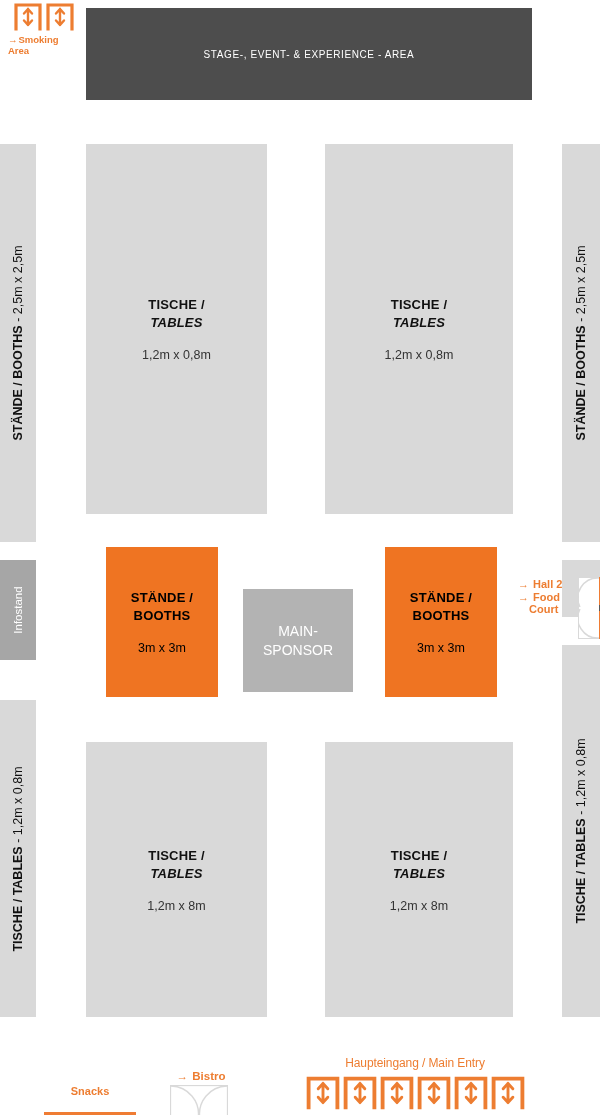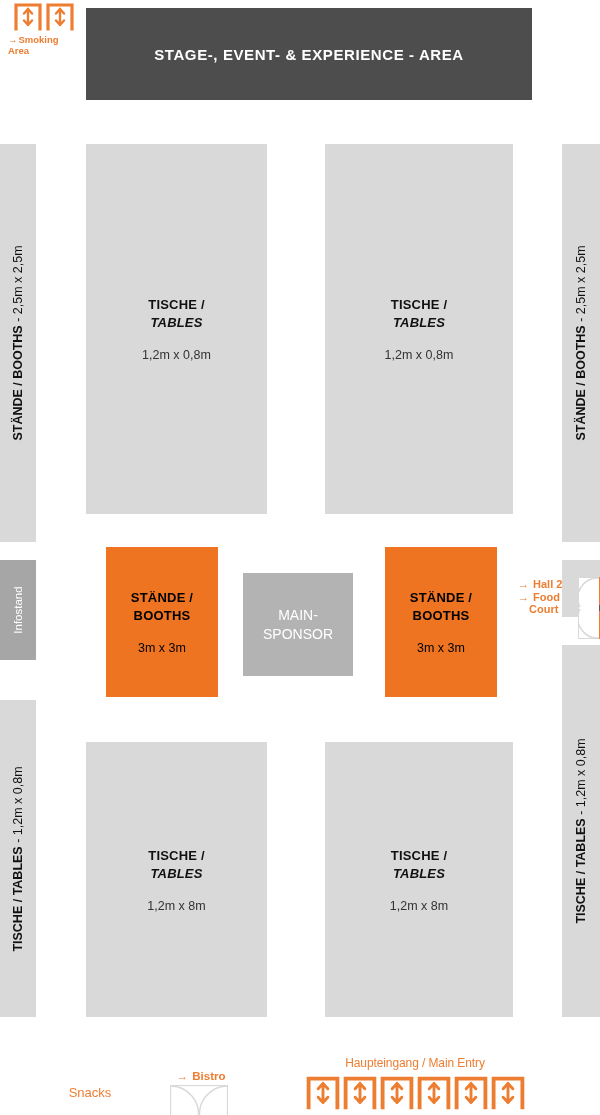--- a/index.html
+++ b/index.html
@@ -21,22 +21,22 @@
   .abs { position: absolute; }
 
   
   .stage {
     left: 86px; top: 8px; width: 446px; height: 92px;
     background: #4d4d4d;
     display: flex; align-items: center; justify-content: center;
   }
   .stage-label {
     color: #ffffff;
-    font-size: 15px;
-    font-weight: bold;
+    font-size: 10px;
+    font-weight: normal;
     letter-spacing: 0.6px;
     text-align: center;
   }
 
   
   .smoking {
     left: 8px; top: 2px; width: 72px; height: 56px;
   }
   .smoking-icons {
     display: flex; gap: 2px; justify-content: center;
@@ -78,21 +78,21 @@
   }
 
   
   .booth { background: #ef7422; }
   .booth .blk-t1, .booth .blk-t2 { color: #000000; }
   .booth .blk-dim { color: #000000; }
 
   
   .sponsor {
     background: #b3b3b3;
-    display: flex; align-items: center; justify-content: center;
+    display: flex; align-items: center; justify-content: center; margin-top: 16px;
   }
   .sponsor-label {
     color: #ffffff;
     font-size: 14px;
     line-height: 19px;
     text-align: center;
     font-weight: normal;
   }
 
   
@@ -135,21 +135,21 @@
   .entry { left: 300px; top: 1056px; width: 230px; }
   .entry-title {
     color: #ed7d31; font-size: 12px; font-weight: normal;
     text-align: center; letter-spacing: -0.1px; white-space: nowrap;
   }
   .entry-doors { display: flex; gap: 1px; margin-top: 5px; justify-content: center; }
 
   
   .snacks { left: 40px; top: 1085px; width: 100px; }
   .snacks-label {
-    color: #ed7d31; font-size: 13px; font-weight: normal;
+    color: #ed7d31; font-size: 11px; font-weight: bold;
     text-align: center; margin-bottom: 15px;
   }
   .snacks-bar { height: 9px; background: #ef7c33; width: 92px; margin: 0 auto; }
 
   
   .bistro { left: 170px; top: 1070px; width: 62px; }
   .bistro-label {
     color: #ed7d31; font-size: 11.5px; font-weight: bold;
     text-align: center; margin-bottom: 3px; white-space: nowrap;
   }

